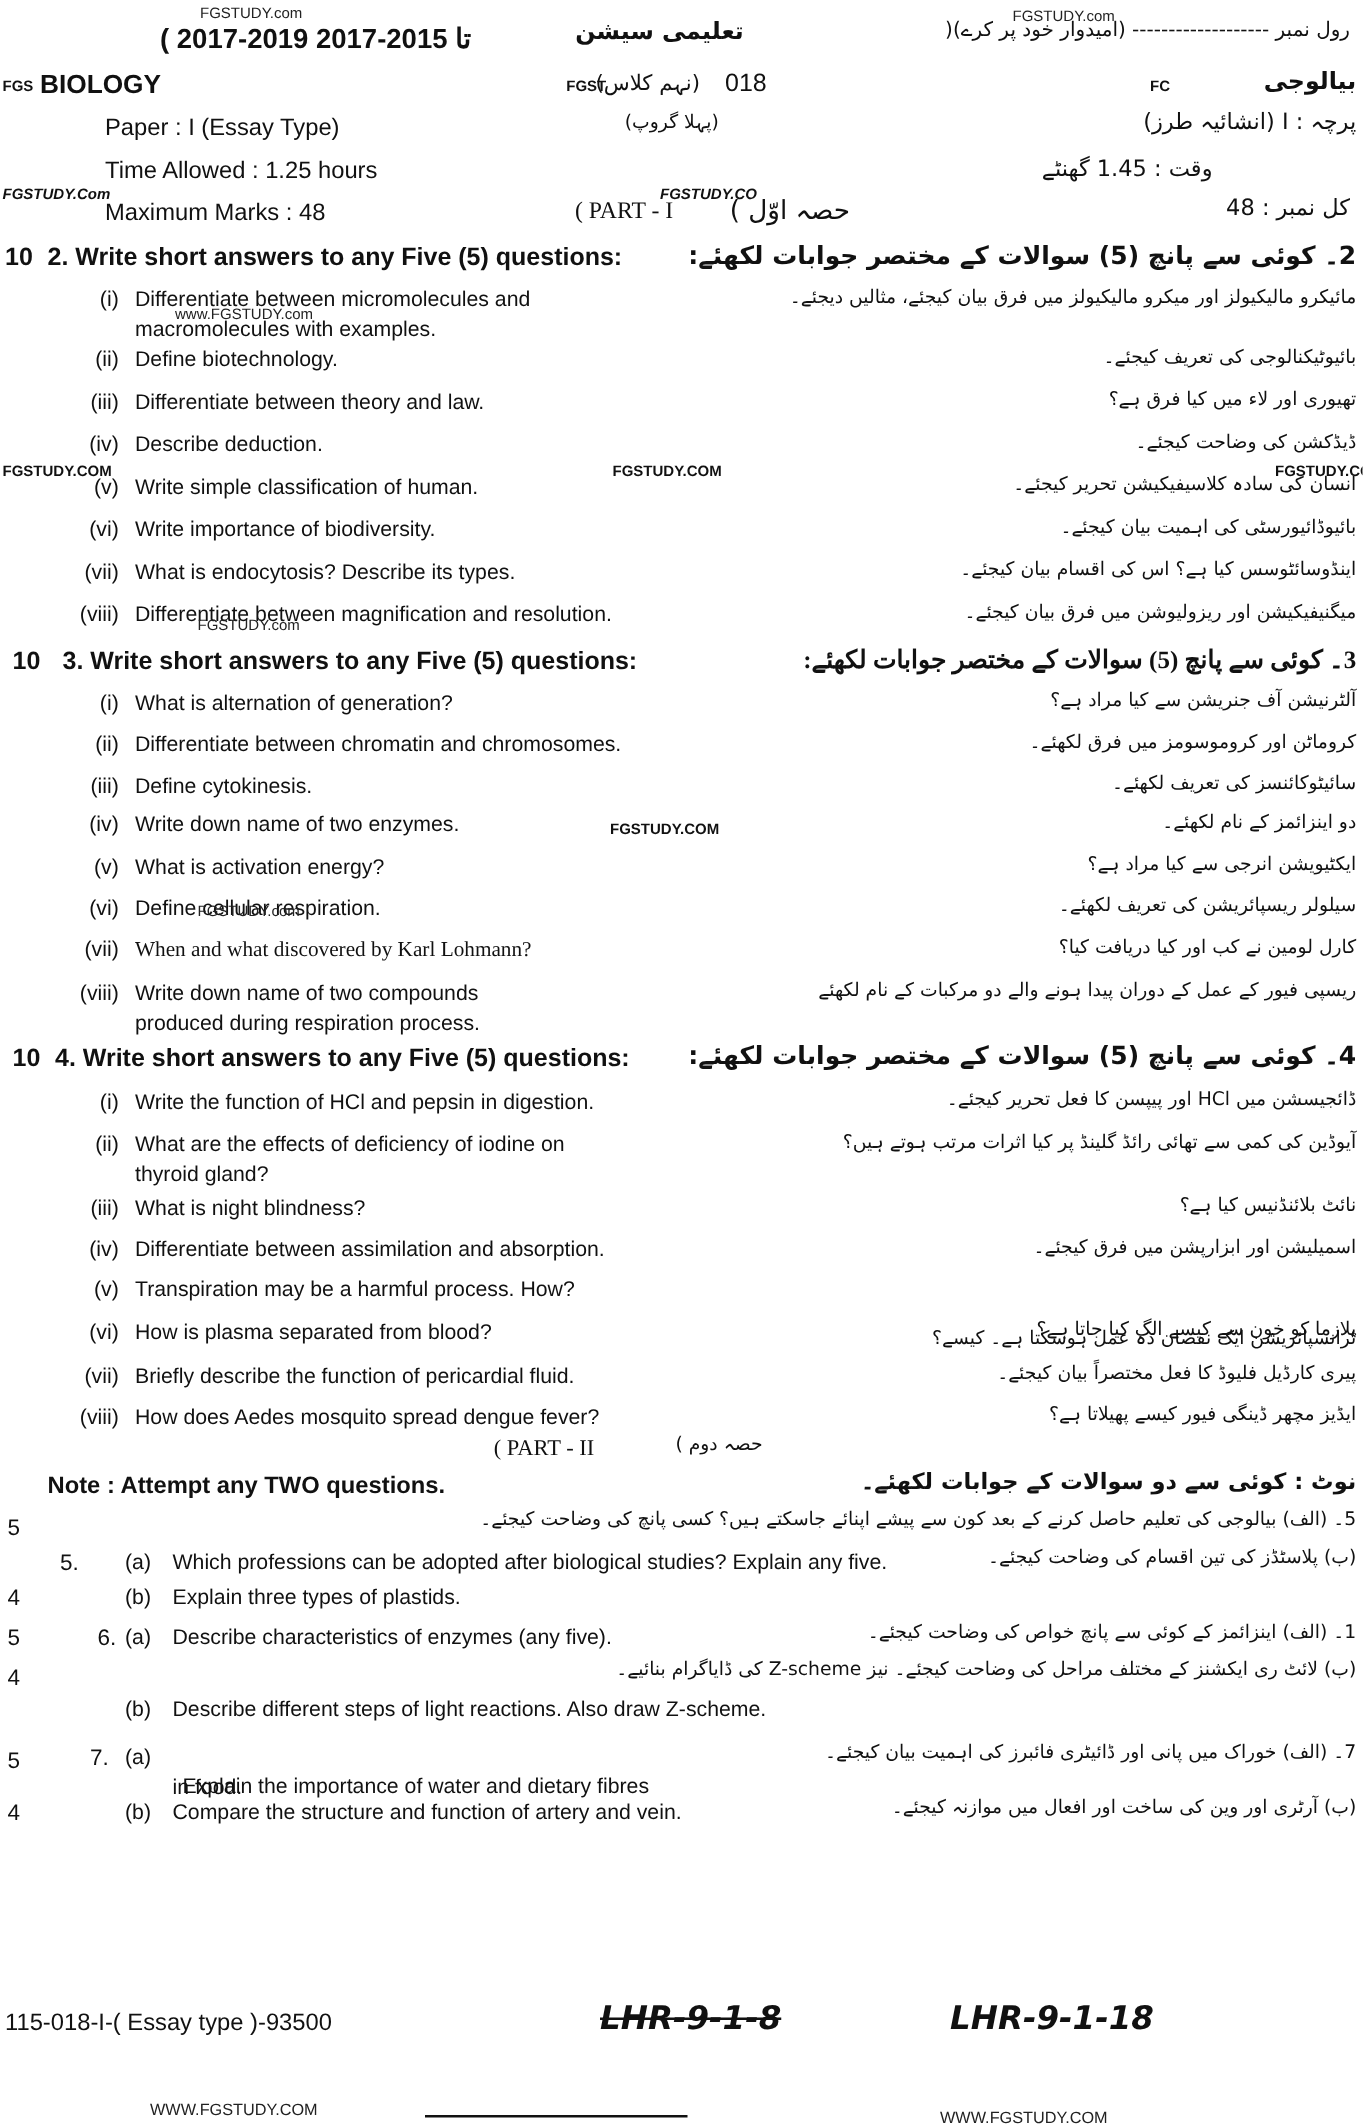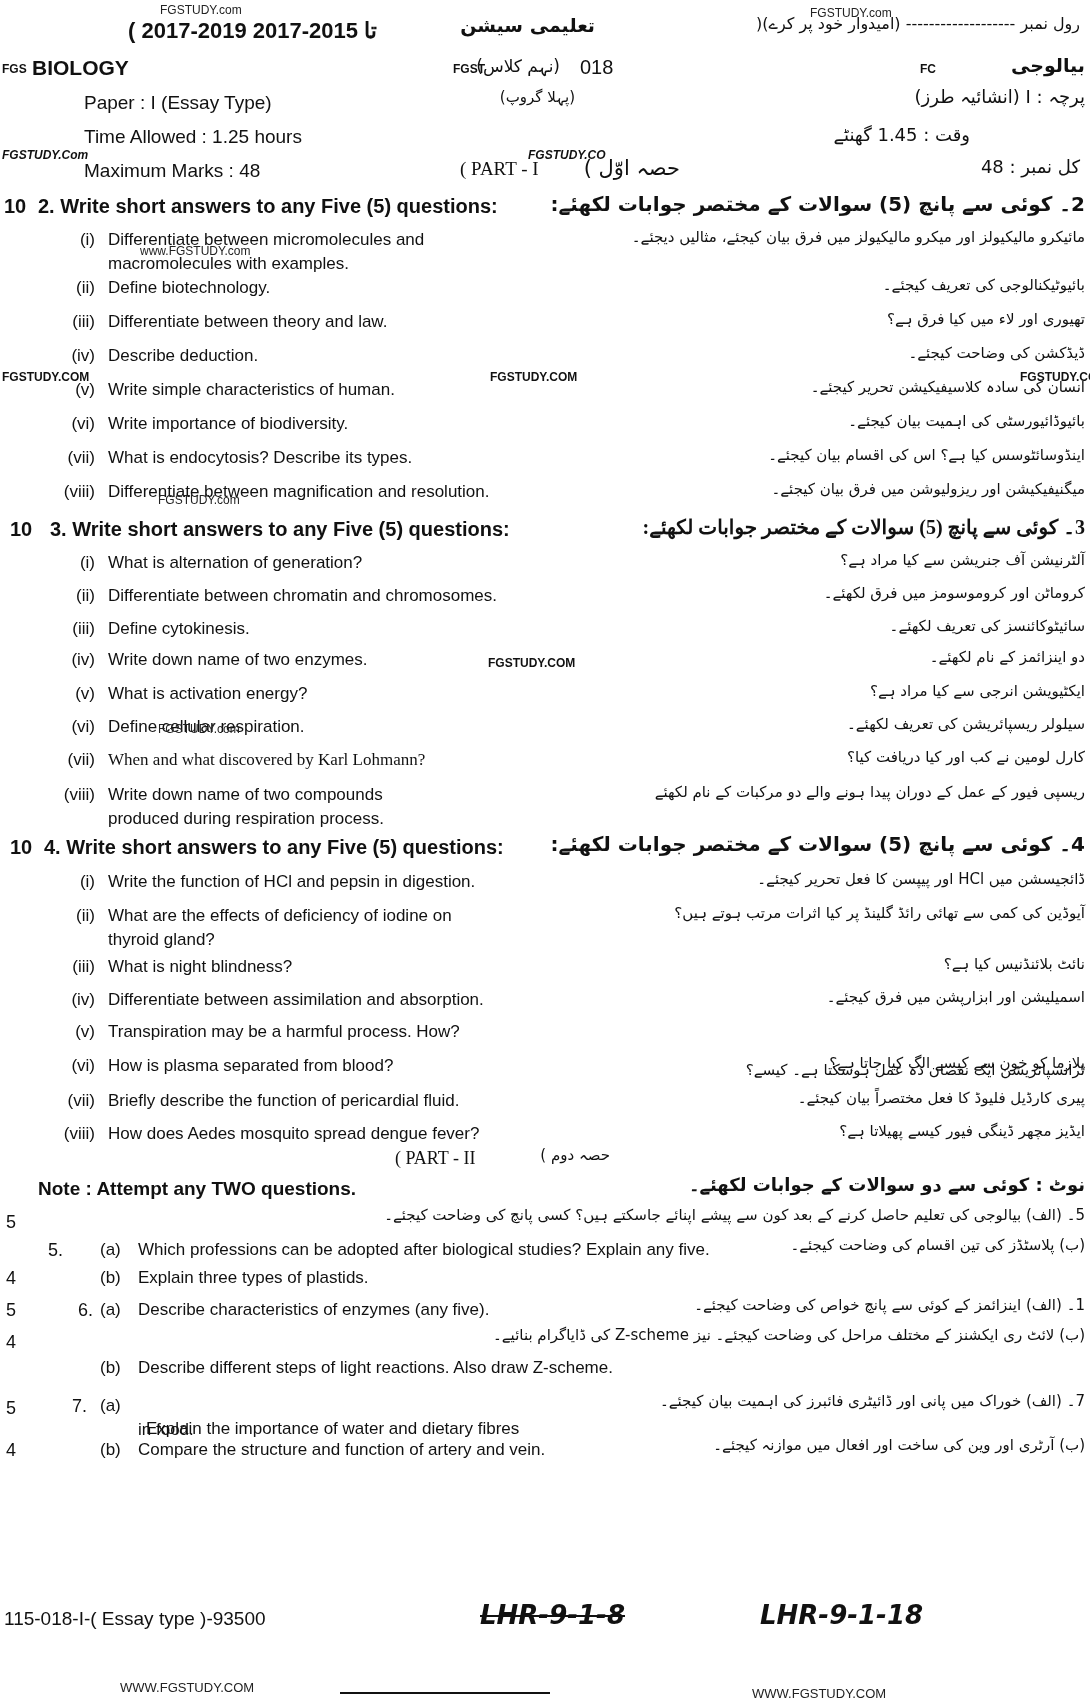--- a/index.html
+++ b/index.html
@@ -61,21 +61,21 @@
     <div class="abs en" style="left: 40px; top: 278px; width: 55px; text-align: right;">(ii)</div>
     <div class="abs en" style="left: 108px; top: 278px;">Define biotechnology.</div>
     <div class="abs ur" style="left: 540px; top: 276px; width: 545px; font-size: 15px;">بائیوٹیکنالوجی کی تعریف کیجئے۔</div>
     <div class="abs en" style="left: 40px; top: 312px; width: 55px; text-align: right;">(iii)</div>
     <div class="abs en" style="left: 108px; top: 312px;">Differentiate between theory and law.</div>
     <div class="abs ur" style="left: 540px; top: 310px; width: 545px; font-size: 15px;">تھیوری اور لاء میں کیا فرق ہے؟</div>
     <div class="abs en" style="left: 40px; top: 346px; width: 55px; text-align: right;">(iv)</div>
     <div class="abs en" style="left: 108px; top: 346px;">Describe deduction.</div>
     <div class="abs ur" style="left: 540px; top: 344px; width: 545px; font-size: 15px;">ڈیڈکشن کی وضاحت کیجئے۔</div>
     <div class="abs en" style="left: 40px; top: 380px; width: 55px; text-align: right;">(v)</div>
-    <div class="abs en" style="left: 108px; top: 380px;">Write simple characteristics of human.</div>
+    <div class="abs en" style="left: 108px; top: 380px;">Write simple classification of human.</div>
     <div class="abs ur" style="left: 540px; top: 378px; width: 545px; font-size: 15px;">انسان کی سادہ کلاسیفیکیشن تحریر کیجئے۔</div>
     <div class="abs en" style="left: 40px; top: 414px; width: 55px; text-align: right;">(vi)</div>
     <div class="abs en" style="left: 108px; top: 414px;">Write importance of biodiversity.</div>
     <div class="abs ur" style="left: 540px; top: 412px; width: 545px; font-size: 15px;">بائیوڈائیورسٹی کی اہمیت بیان کیجئے۔</div>
     <div class="abs en" style="left: 40px; top: 448px; width: 55px; text-align: right;">(vii)</div>
     <div class="abs en" style="left: 108px; top: 448px;">What is endocytosis?  Describe its types.</div>
     <div class="abs ur" style="left: 540px; top: 446px; width: 545px; font-size: 15px;">اینڈوسائٹوسس کیا ہے؟ اس کی اقسام بیان کیجئے۔</div>
     <div class="abs en" style="left: 40px; top: 482px; width: 55px; text-align: right;">(viii)</div>
     <div class="abs en" style="left: 108px; top: 482px;">Differentiate between magnification and resolution.</div>
     <div class="abs ur" style="left: 540px; top: 480px; width: 545px; font-size: 15px;">میگنیفیکیشن اور ریزولیوشن میں فرق بیان کیجئے۔</div>

